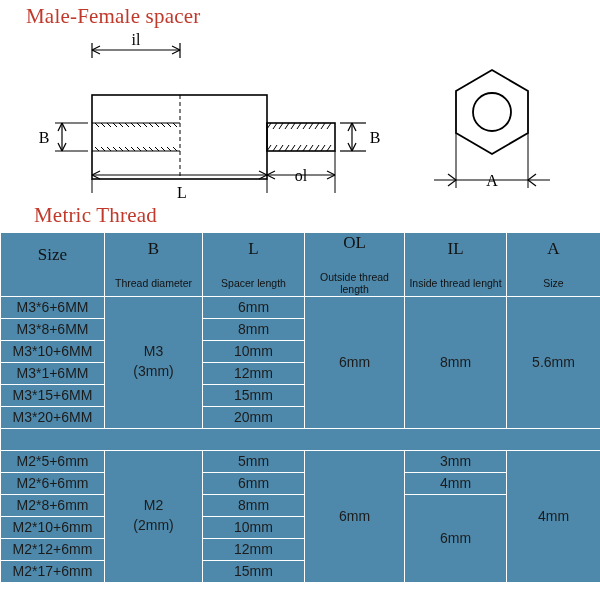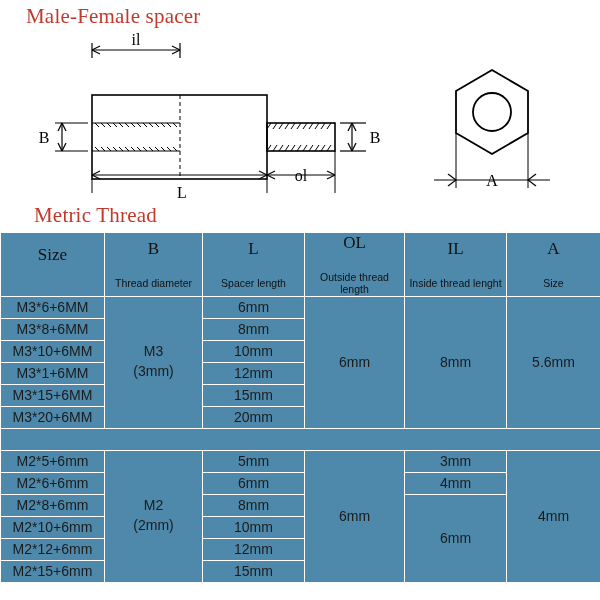--- a/index.html
+++ b/index.html
@@ -364,21 +364,21 @@
         </tr>
         <tr>
           <td class="sizecell">M2*10+6mm</td>
           <td class="valcell">10mm</td>
         </tr>
         <tr>
           <td class="sizecell">M2*12+6mm</td>
           <td class="valcell">12mm</td>
         </tr>
         <tr>
-          <td class="sizecell">M2*15+6mm</td>
+          <td class="sizecell">M2*17+6mm</td>
           <td class="valcell">15mm</td>
         </tr>
       </tbody>
     </table>
   </div>
 
   <div class="bottom-pad"></div>
 </div>
 
 </body></html>

